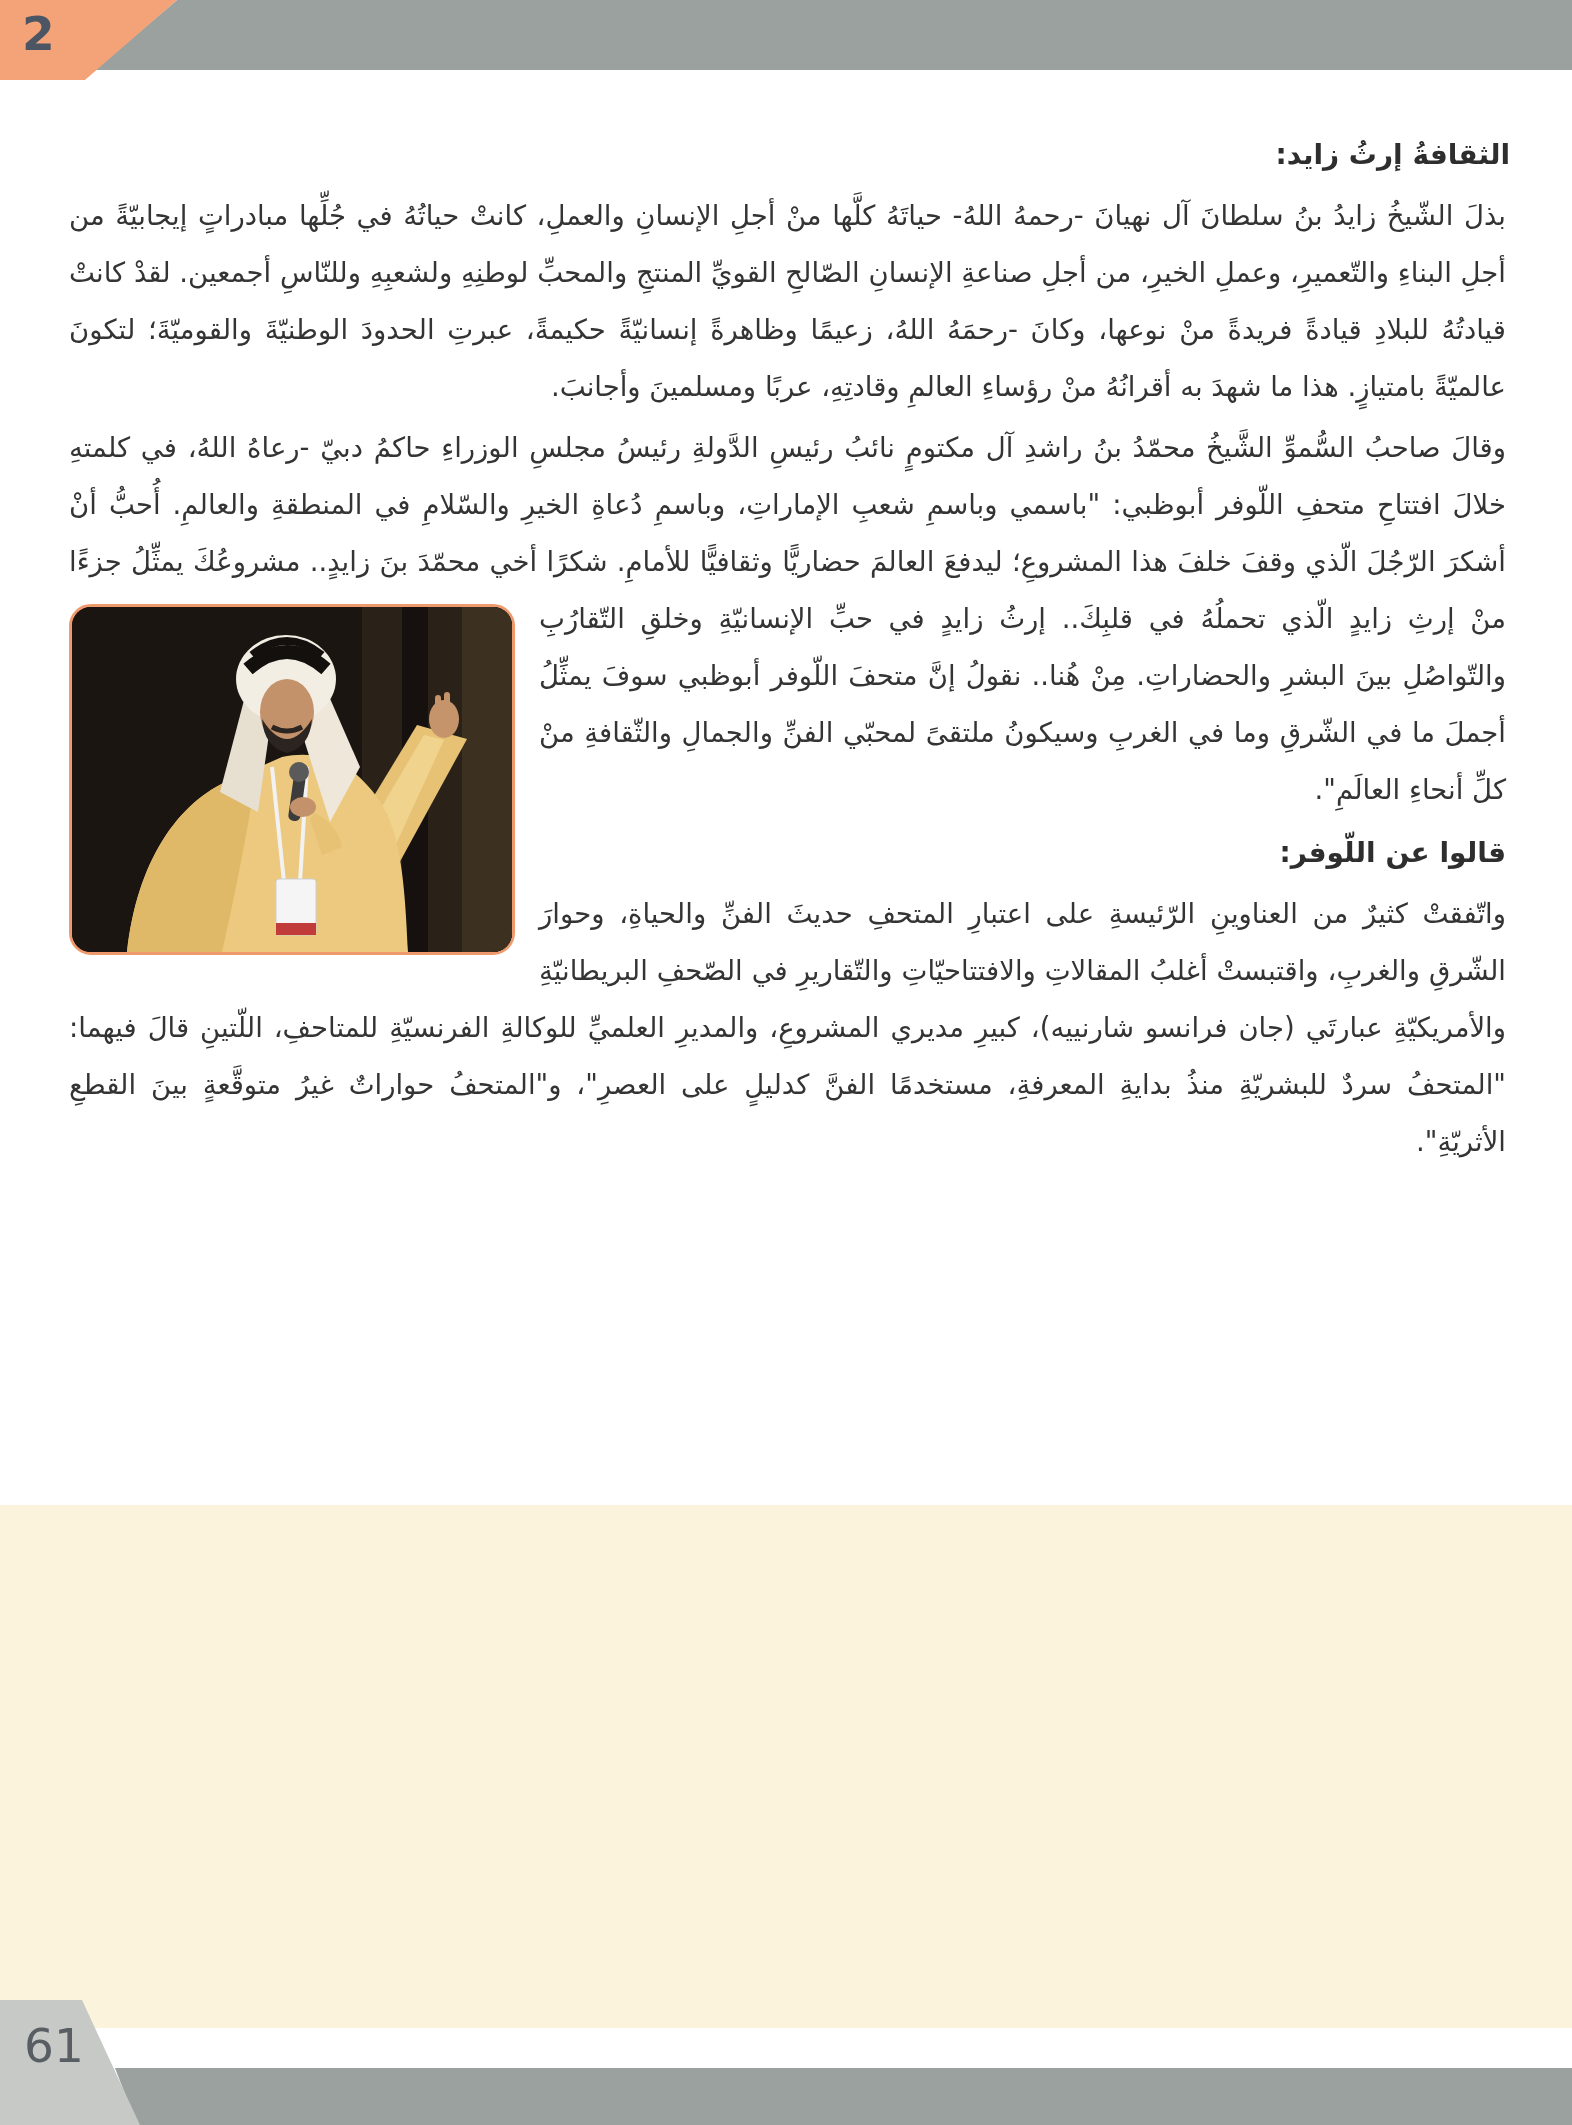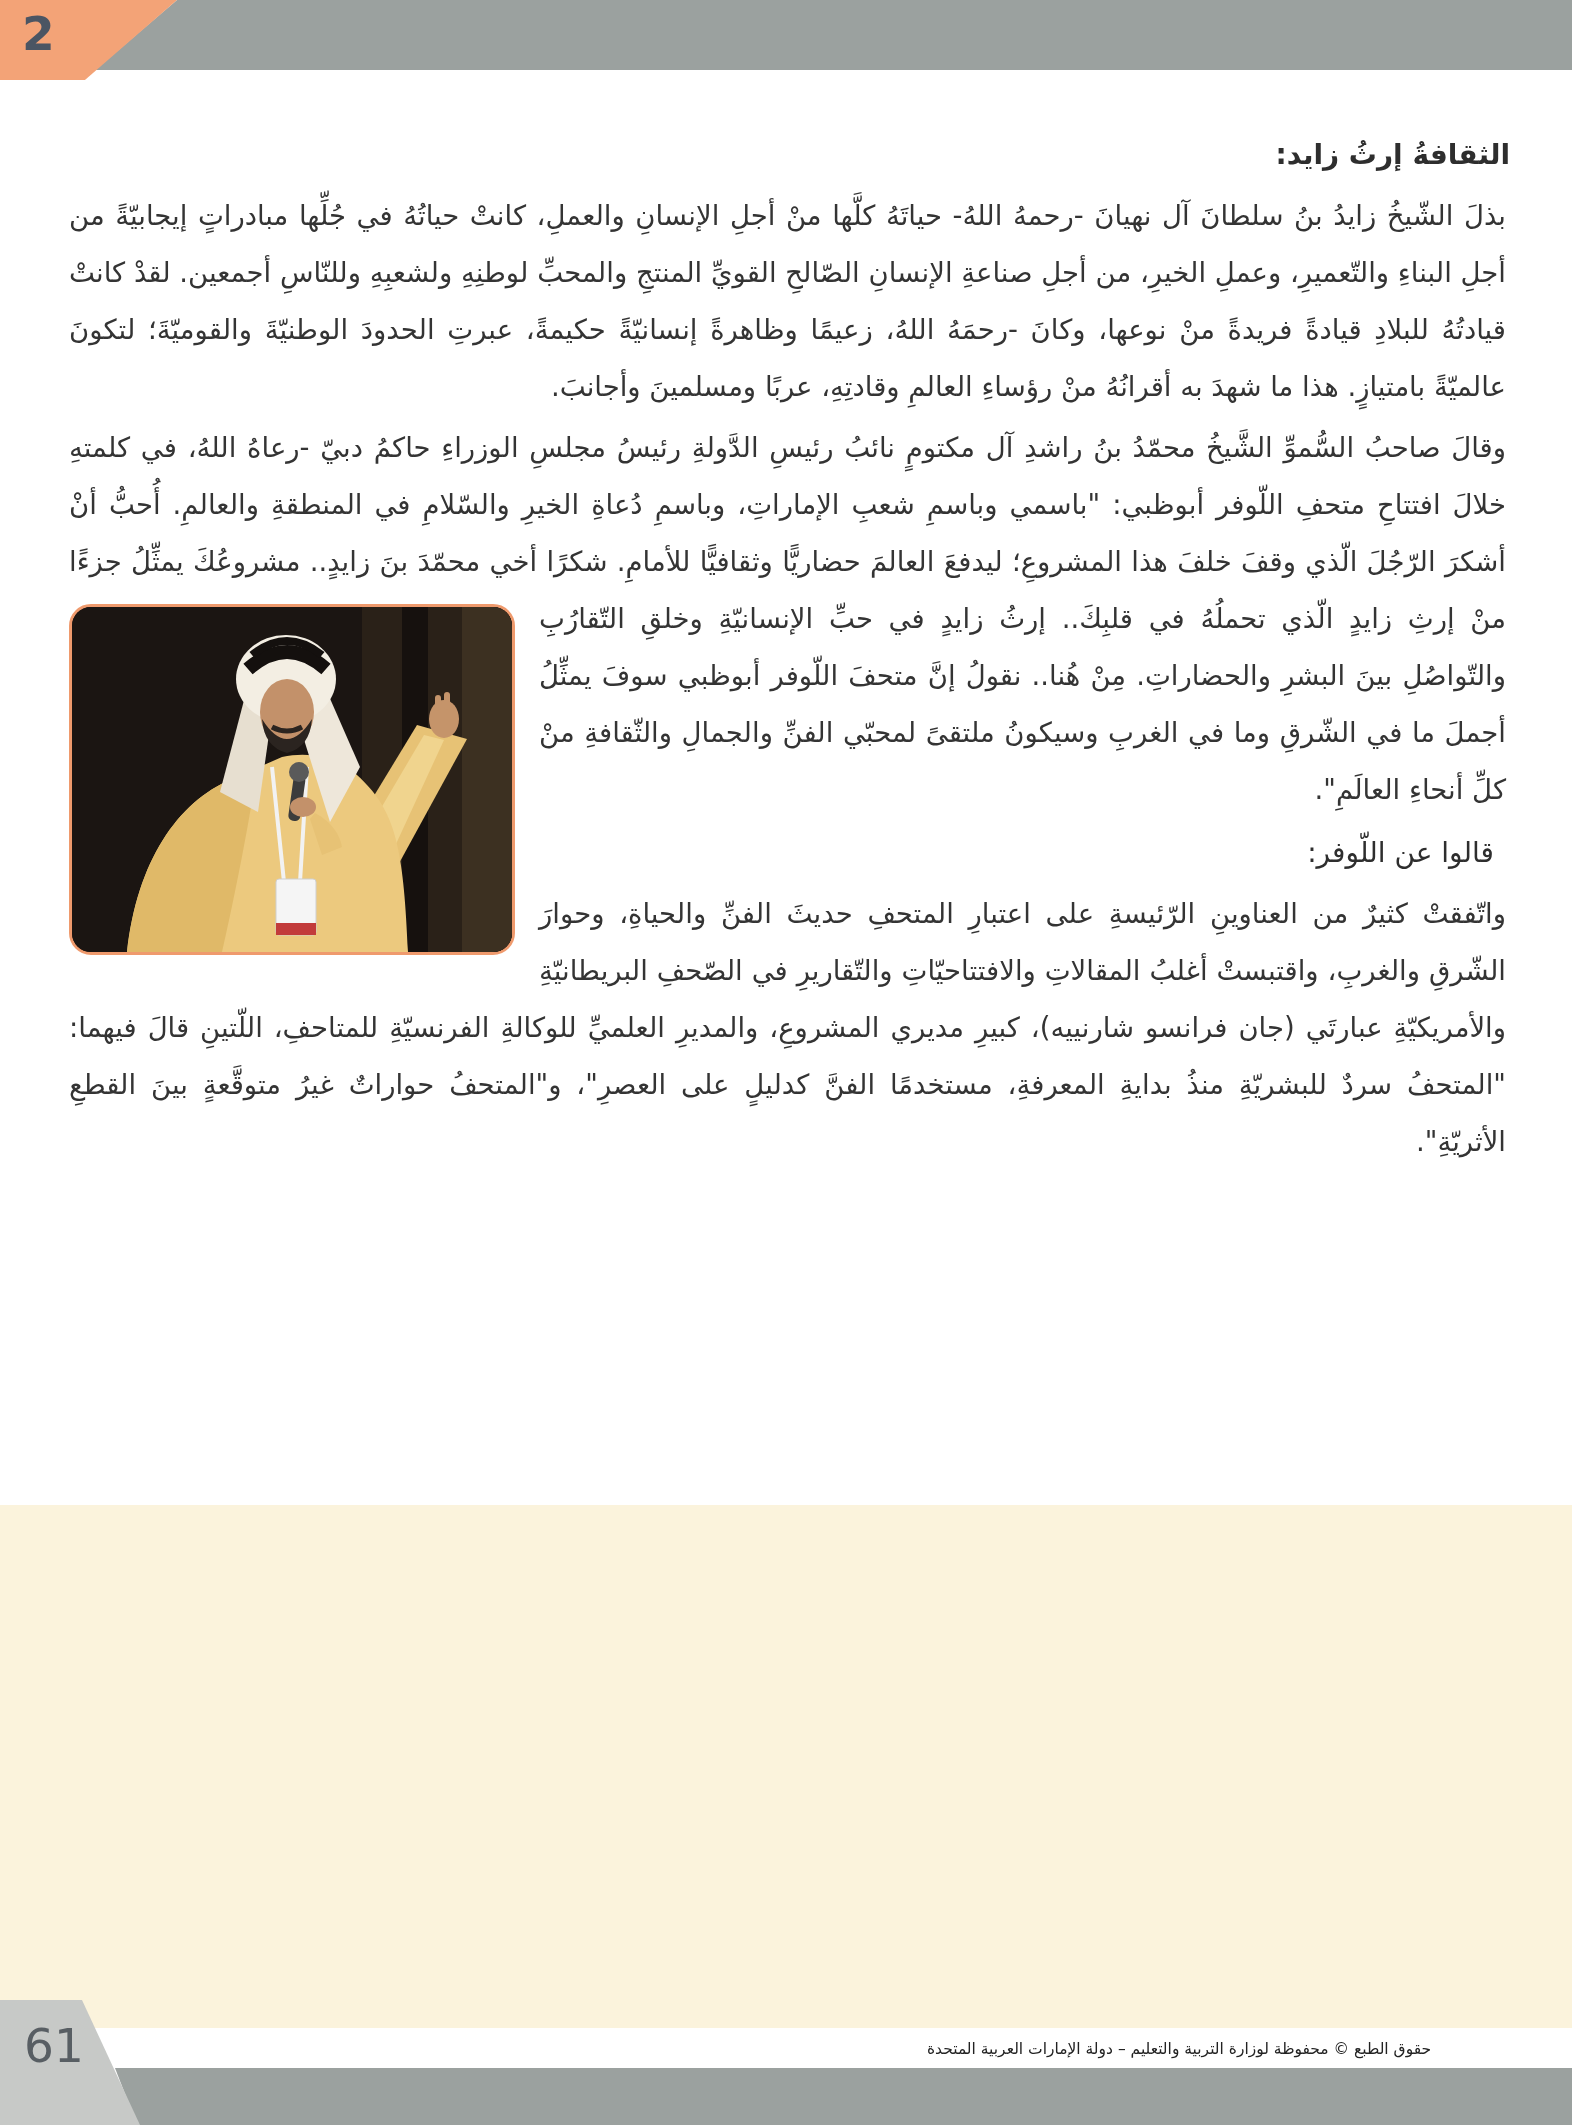--- a/index.html
+++ b/index.html
@@ -11,21 +11,21 @@
               clip-path:polygon(177px 0,100% 0,100% 100%,95px 100%);}
   .unit-tab{position:absolute;top:0;left:0;width:177px;height:80px;background:#f3a377;
             clip-path:polygon(0 0,100% 0,48% 100%,0 100%);}
   .unit-num{position:absolute;top:6px;left:22px;font-size:47px;font-weight:bold;color:#4b5563;}
 
   
   .article{position:absolute;top:126px;right:62px;left:65px;direction:rtl;
            font-size:27.5px;line-height:57px;color:#343434;text-align:justify;}
   .article h2{font-size:28px;margin:0 0 2px 0;font-weight:bold;color:#2e2e2e;line-height:57px;}
   .article p{margin:4px;}
-  .article h3{font-size:28px;margin:6px 16px 0 0;font-weight:normal;color:#2e2e2e;line-height:57px;}
+  .article h3{font-size:28px;margin:6px 4px 0 0;font-weight:bold;color:#2e2e2e;line-height:57px;}
 
   .photo-wrap{float:left;width:440px;height:345px;margin:14px 24px 12px 0;border:3px solid #ef9a6d;
               border-radius:22px;overflow:hidden;background:#191412;}
   .photo-wrap svg{display:block;width:100%;height:100%;}
 
   
   .media-band{position:absolute;top:1505px;left:0;width:100%;height:523px;background:#fbf3dc;}
 
   
   .footer-copy{position:absolute;top:2040px;left:786px;width:786px;text-align:center;direction:rtl;
@@ -92,18 +92,17 @@
 
   <div class="media-band">
 
     
     
 
     
     
   </div>
 
-  <div class="footer-copy">حقوق الطبع © محفوظة لوزارة التربية والتعليم – دولة الإمارات العربية المتحدة</div>
   <div class="footer-bar"></div>
   <div class="page-tab"></div>
   <div class="page-num">61</div>
 
 </div>
 
 </body></html>

